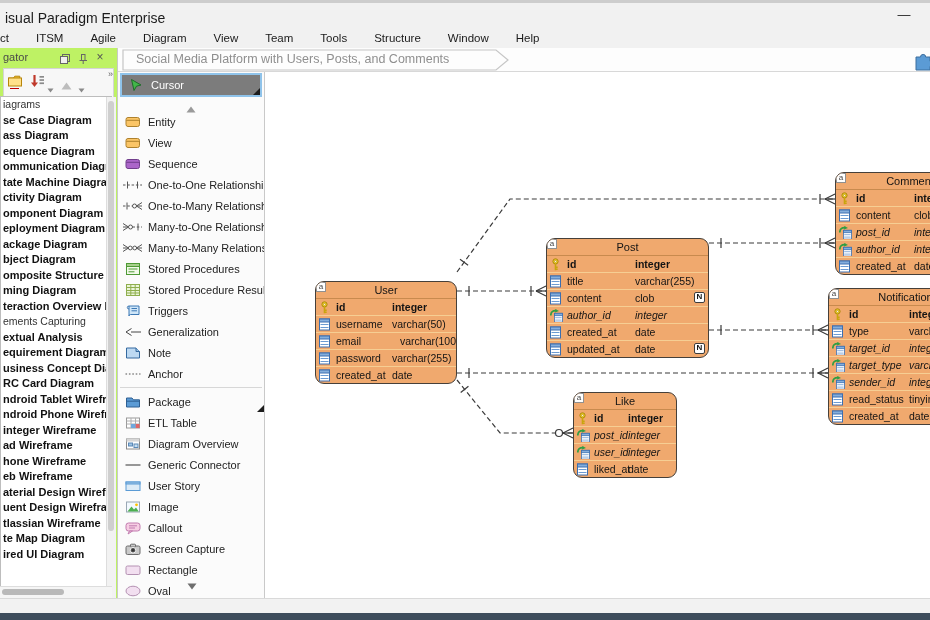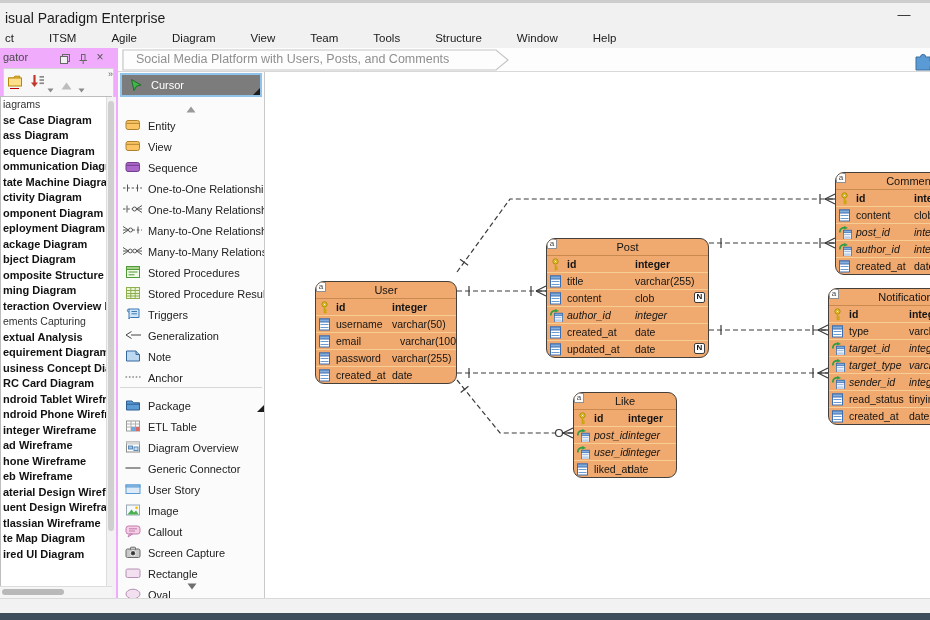--- a/index.html
+++ b/index.html
@@ -3,24 +3,24 @@
 <meta charset="utf-8">
 <style>
   html,body{margin:0;padding:0;}
   body{width:930px;height:620px;position:relative;overflow:hidden;
        font-family:"Liberation Sans","DejaVu Sans",sans-serif;background:#f0f0f0;
        -webkit-font-smoothing:antialiased;}
   
   #titlebar{position:absolute;left:0;top:0;width:930px;height:28px;background:#f1f1f1;border-top:3px solid #cdcdcd;box-sizing:border-box;}
   #window-title{position:absolute;left:5px;top:7px;font-size:14px;color:#1c1c1c;}
   #minimize-btn{position:absolute;right:18px;top:6px;width:16px;height:14px;color:#222;font-size:13px;line-height:12px;text-align:center;cursor:default;}
-  #menubar{position:absolute;left:0;top:28px;width:930px;height:20px;background:#f1f1f1;display:flex;align-items:center;gap:35px;padding-left:5px;box-sizing:border-box;}
+  #menubar{position:absolute;left:0;top:28px;width:930px;height:20px;background:#f1f1f1;display:flex;align-items:center;gap:27px;box-sizing:border-box;}
   .menu-item{font-size:11.5px;color:#1a1a1a;white-space:nowrap;}
   
-  #navigator{position:absolute;left:0;top:48px;width:118px;height:550px;background:#f0abfc;border-right:1px solid #c9c9c9;box-sizing:border-box;}
+  #navigator{position:absolute;left:0;top:48px;width:118px;height:550px;background:#bef264;border-right:1px solid #c9c9c9;box-sizing:border-box;}
   #nav-header{position:relative;height:20px;}
   #nav-title{position:absolute;left:3px;top:3px;font-size:11px;color:#4a4a4a;}
   .nav-winicon{position:absolute;top:3px;width:14px;height:13px;text-align:center;}
   #nav-restore{left:58px;} #nav-pin{left:76px;} #nav-close{left:93px;font-size:12px;color:#555;line-height:12px;}
   #nav-toolbar{position:relative;height:28px;border:1px solid #d4d4d4;margin:0 3px;background:#f7f7f7;}
   .nav-tool{position:absolute;top:4px;}
   #nav-overflow{position:absolute;right:1px;top:0px;font-size:9px;color:#666;letter-spacing:-1px;}
   #nav-list{position:absolute;left:0;top:48px;width:112px;height:538px;background:#fff;border:1px solid #bdbdbd;box-sizing:border-box;overflow:hidden;}
   .nav-item{height:15.5px;line-height:15.5px;font-size:11px;font-weight:bold;color:#111;white-space:nowrap;overflow:hidden;padding-left:2px;}
   .nav-item.hdr{font-weight:normal;font-size:10.5px;color:#333;}
@@ -31,21 +31,21 @@
   
   #breadcrumbbar{position:absolute;left:118px;top:48px;width:812px;height:24px;background:#fdfdfd;border-bottom:1px solid #d8d8d8;box-sizing:border-box;}
   #breadcrumb{position:absolute;left:8px;top:2px;height:19px;line-height:19px;padding:0 10px;font-size:12.5px;color:#8f8f8f;white-space:nowrap;}
   #breadcrumb-shape{position:absolute;left:4px;top:1px;}
   #puzzle-icon{position:absolute;right:-7px;top:2px;}
   
   #palette{position:absolute;left:118px;top:72px;width:147px;height:526px;background:#fbfbfb;border-right:1px solid #c9c9c9;box-sizing:border-box;overflow:hidden;}
   #cursor-item{position:relative;margin:1px 2px 0 2px;height:20px;background:#7c7c7c;border:2px solid #8fc3ea;display:flex;align-items:center;gap:6px;padding-left:4px;color:#fff;font-size:11px;}
   .corner-tri{position:absolute;right:0;bottom:0;width:0;height:0;border-left:7px solid transparent;border-bottom:7px solid #1d1d1d;}
   #palette-up{height:12px;text-align:center;padding-top:2px;}
-  .pal-item{position:relative;height:21px;display:flex;align-items:flex-end;gap:6px;padding-left:5px;font-size:11px;color:#222;white-space:nowrap;overflow:hidden;}
+  .pal-item{position:relative;height:21px;display:flex;align-items:center;gap:6px;padding-left:5px;font-size:11px;color:#222;white-space:nowrap;overflow:hidden;}
   .pal-sep{height:1px;background:#d7d7d7;margin:3px 2px;}
   .pal-icon{width:19px;display:flex;justify-content:center;flex:0 0 19px;}
   #palette-down{position:absolute;left:0;bottom:4px;width:147px;text-align:center;}
   
   #canvas{position:absolute;left:265px;top:72px;width:665px;height:526px;background:#fff;overflow:hidden;}
   #rel-layer{position:absolute;left:0;top:0;}
   .entity{position:absolute;background:#F0A96E;border:1.6px solid #46403a;border-radius:9px;box-sizing:border-box;overflow:hidden;color:#141414;}
   .ent-header{position:relative;height:16px;line-height:16px;text-align:center;border-bottom:1px solid #c88a4e;font-size:11px;}
   .ent-badge{position:absolute;left:0;top:0;width:10px;height:10px;background:#fff;border:1px solid #909090;box-sizing:border-box;font-size:8px;line-height:8px;text-align:center;color:#444;}
   .ent-row{position:relative;height:16px;line-height:16px;border-bottom:1px solid #f6ce93;font-size:10.5px;}

